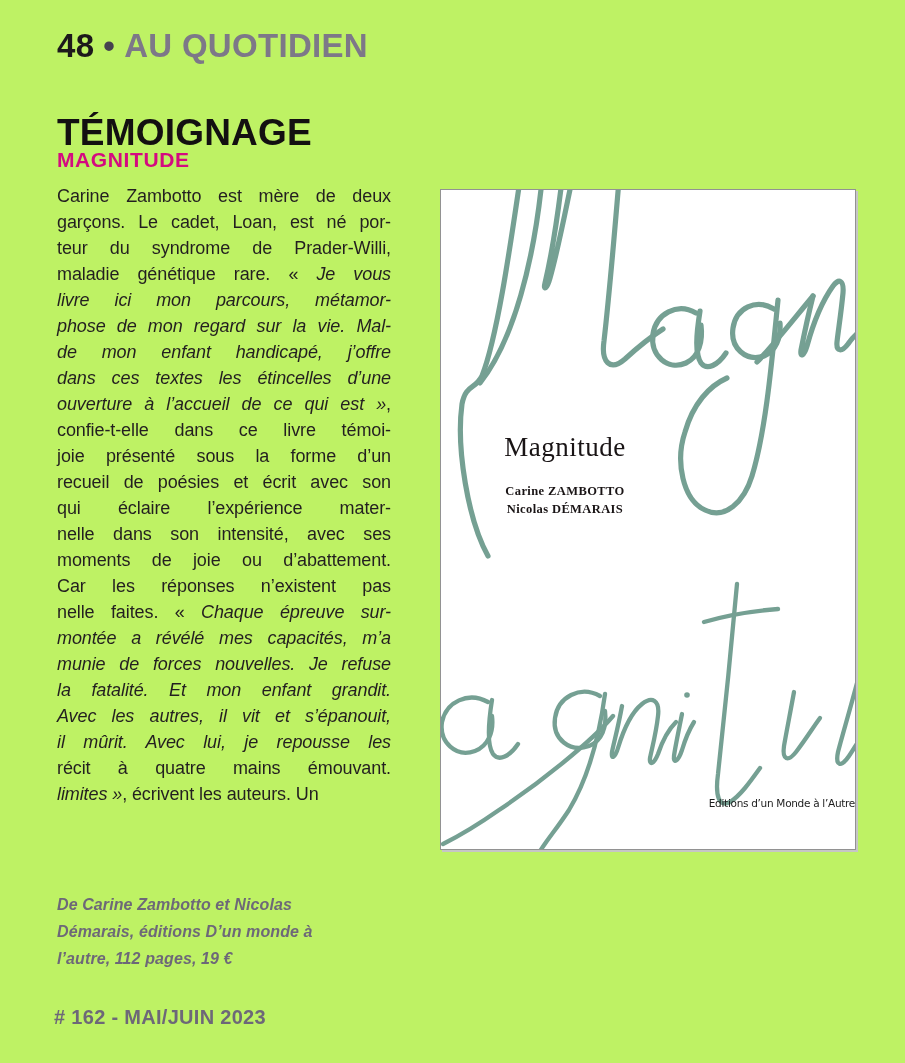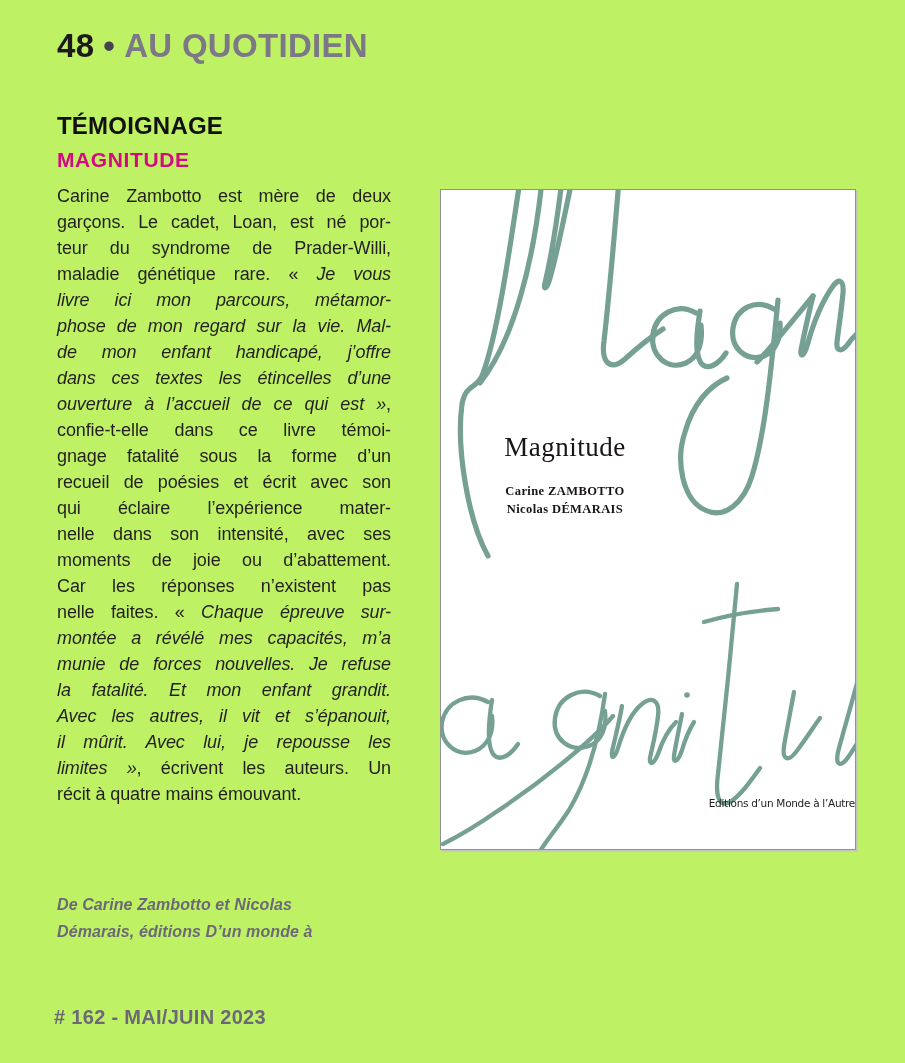--- a/index.html
+++ b/index.html
@@ -6,21 +6,21 @@
   body{width:905px;height:1063px;background:#ffffff;font-family:"Liberation Sans",sans-serif;position:relative;overflow:hidden;}
   .page{position:absolute;inset:0;background:#bef264;}
 
   
   .page-header{position:absolute;left:57px;top:27px;font-size:33px;font-weight:bold;letter-spacing:0.3px;white-space:nowrap;}
   .page-number{color:#1d191b;}
   .header-sep{color:#45414f;margin:0 9px;}
   .section-title{color:#7d7888;}
 
   
-  .kicker{position:absolute;left:57px;top:112px;font-size:24px;font-weight:bold;color:#131011;letter-spacing:0.2px;white-space:nowrap;}
+  .kicker{position:absolute;left:57px;top:112px;font-size:37px;font-weight:bold;color:#131011;letter-spacing:0.2px;white-space:nowrap;}
   .art-title{position:absolute;left:57px;top:148px;font-size:21px;font-weight:bold;color:#d40a80;letter-spacing:0.6px;white-space:nowrap;}
 
   
   .article-body{position:absolute;left:57px;top:183px;width:334px;font-size:18px;color:#231f20;letter-spacing:-0.1px;}
   .bline{line-height:26px;height:26px;text-align:justify;text-align-last:justify;white-space:nowrap;}
   .bline:last-child{text-align-last:left;}
   .it{font-style:italic;}
 
   
   .book-credit{position:absolute;left:57px;top:891px;font-size:16px;line-height:27px;font-style:italic;font-weight:bold;color:#6d6878;letter-spacing:0.1px;}
@@ -50,39 +50,40 @@
       <div class="bline"><span>Carine Zambotto est mère de deux</span></div>
       <div class="bline"><span>garçons. Le cadet, Loan, est né por-</span></div>
       <div class="bline"><span>teur du syndrome de Prader-Willi,</span></div>
       <div class="bline"><span>maladie génétique rare. « </span><span class="it">Je vous</span></div>
       <div class="bline"><span class="it">livre ici mon parcours, métamor-</span></div>
       <div class="bline"><span class="it">phose de mon regard sur la vie. Mal-</span></div>
       <div class="bline"><span class="it">de mon enfant handicapé, j’offre</span></div>
       <div class="bline"><span class="it">dans ces textes les étincelles d’une</span></div>
       <div class="bline"><span class="it">ouverture à l’accueil de ce qui est »</span><span>,</span></div>
       <div class="bline"><span>confie-t-elle dans ce livre témoi-</span></div>
-      <div class="bline"><span>gnage fatalité sous la forme d’un</span></div>
+      <div class="bline"><span>joie présenté sous la forme d’un</span></div>
       <div class="bline"><span>recueil de poésies et écrit avec son</span></div>
       <div class="bline"><span>qui éclaire l’expérience mater-</span></div>
       <div class="bline"><span>nelle dans son intensité, avec ses</span></div>
       <div class="bline"><span>moments de joie ou d’abattement.</span></div>
       <div class="bline"><span>Car les réponses n’existent pas</span></div>
       <div class="bline"><span>nelle faites. « </span><span class="it">Chaque épreuve sur-</span></div>
       <div class="bline"><span class="it">montée a révélé mes capacités, m’a</span></div>
       <div class="bline"><span class="it">munie de forces nouvelles. Je refuse</span></div>
       <div class="bline"><span class="it">la fatalité. Et mon enfant grandit.</span></div>
       <div class="bline"><span class="it">Avec les autres, il vit et s’épanouit,</span></div>
       <div class="bline"><span class="it">il mûrit. Avec lui, je repousse les</span></div>
+      <div class="bline"><span>récit à quatre mains émouvant.</span></div>
       <div class="bline"><span class="it">limites »</span><span>, écrivent les auteurs. Un</span></div>
-      <div class="bline"><span>récit à quatre mains émouvant.</span></div>
     </div>
 
   <div class="book-credit">
       <div>De Carine Zambotto et Nicolas</div>
       <div>Démarais, éditions D’un monde à</div>
+      <div>l’autre, 112 pages, 19 €</div>
     </div>
 
   <div class="issue-footer"># 162 - MAI/JUIN 2023</div>
 
   <div class="cover">
     <svg viewBox="0 0 414 659" aria-hidden="false">
 
       <g fill="none" stroke="#75a093" stroke-width="5.2" stroke-linecap="round" aria-label="Magn">
         <path d="M 47,366 C 27,330 15,258 21,214 C 25,194 34,200 41,186 C 56,148 69,58 79,-10"></path>
         <path d="M 101,-10 C 93,70 73,150 39,193"></path>

